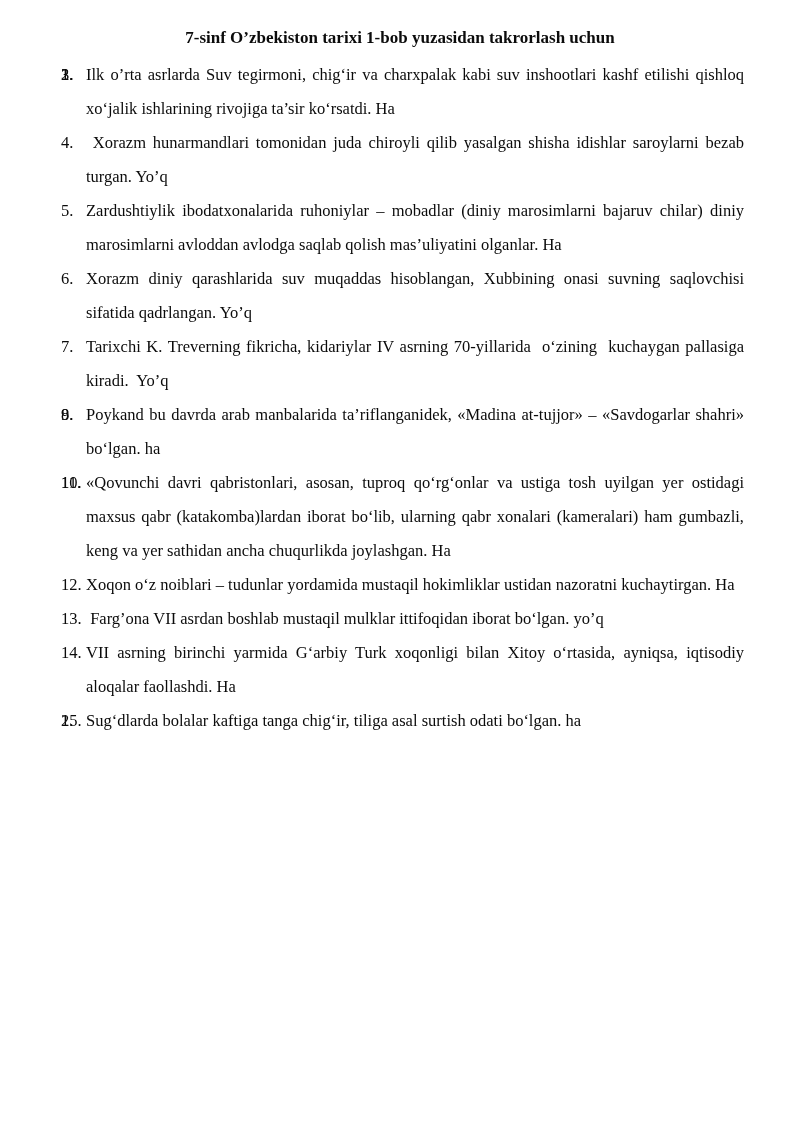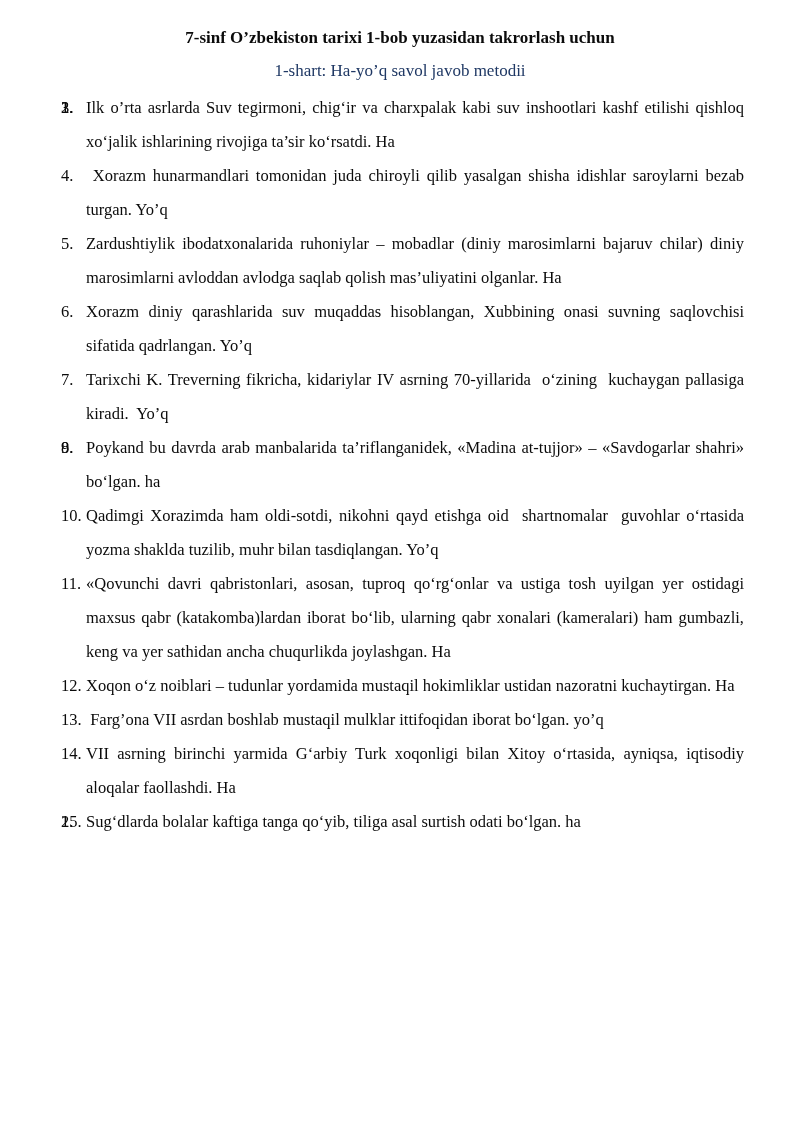--- a/index.html
+++ b/index.html
@@ -58,32 +58,31 @@
   }
   .qtext {
     white-space: pre-wrap;
   }
 </style>
 </head>
 <body>
 
 <div class="doc-page" style="background: rgb(255, 255, 255);">
   <h1 class="title" style="color: rgb(11, 11, 11);">7-sinf O’zbekiston tarixi 1-bob yuzasidan takrorlash uchun</h1>
-  <h2 class="subtitle" style="color: rgb(31, 56, 100);">1-shart: Ha-yo’q savol javob metodii</h2>
   <div class="quiz" id="quiz-list">
       <div class="qitem"><span class="qnum">1.</span></div>
       <div class="qitem"><span class="qnum">2.</span></div>
       <div class="qitem"><span class="qnum">3.</span><span class="qtext">Ilk o’rta asrlarda Suv tegirmoni, chigʻir va charxpalak kabi suv inshootlari kashf etilishi qishloq xoʻjalik ishlarining rivojiga ta’sir koʻrsatdi. Ha</span></div>
       <div class="qitem"><span class="qnum">4.</span><span class="qtext"> Xorazm hunarmandlari tomonidan juda chiroyli qilib yasalgan shisha idishlar saroylarni bezab turgan. Yo’q</span></div>
       <div class="qitem"><span class="qnum">5.</span><span class="qtext">Zardushtiylik ibodatxonalarida ruhoniylar – mobadlar (diniy marosimlarni bajaruv chilar) diniy  marosimlarni avloddan avlodga saqlab qolish mas’uliyatini olganlar. Ha</span></div>
       <div class="qitem"><span class="qnum">6.</span><span class="qtext">Xorazm diniy qarashlarida suv muqaddas hisoblangan, Xubbining onasi suvning saqlovchisi sifatida qadrlangan. Yo’q</span></div>
       <div class="qitem"><span class="qnum">7.</span><span class="qtext">Tarixchi K. Treverning fikricha, kidariylar IV asrning 70-yillarida  oʻzining  kuchaygan pallasiga  kiradi.  Yo’q</span></div>
       <div class="qitem"><span class="qnum">8.</span></div>
       <div class="qitem"><span class="qnum">9.</span><span class="qtext">Poykand bu davrda arab manbalarida ta’riflanganidek, «Madina at-tujjor» – «Savdogarlar shahri» boʻlgan. ha</span></div>
-      <div class="qitem"><span class="qnum">10.</span><span class="qtext">Qadimgi Xorazimda ham oldi-sotdi, nikohni qayd etishga oid  shartnomalar  guvohlar oʻrtasida yozma shaklda tuzilib, muhr bilan tasdiqlangan. Yo’q</span></div>
+      <div class="qitem"><span class="qnum">10.</span></div>
       <div class="qitem"><span class="qnum">11.</span><span class="qtext">«Qovunchi davri qabristonlari, asosan, tuproq qoʻrgʻonlar va ustiga tosh uyilgan yer ostidagi maxsus qabr (katakomba)lardan iborat boʻlib, ularning qabr xonalari (kameralari) ham gumbazli, keng va yer sathidan ancha chuqurlikda joylashgan. Ha</span></div>
       <div class="qitem"><span class="qnum">12.</span><span class="qtext">Xoqon oʻz noiblari – tudunlar yordamida mustaqil hokimliklar ustidan nazoratni kuchaytirgan. Ha</span></div>
       <div class="qitem"><span class="qnum">13.</span><span class="qtext"> Farg’ona VII asrdan boshlab mustaqil mulklar ittifoqidan iborat boʻlgan. yo’q</span></div>
       <div class="qitem"><span class="qnum">14.</span><span class="qtext">VII asrning birinchi yarmida Gʻarbiy Turk xoqonligi bilan Xitoy oʻrtasida, ayniqsa, iqtisodiy aloqalar faollashdi. Ha</span></div>
       <div class="qitem"><span class="qnum">15.</span></div>
-      <div class="qitem"><span class="qnum">2.</span><span class="qtext">Sugʻdlarda bolalar kaftiga tanga qoʻyib, tiliga asal surtish odati boʻlgan. ha</span></div>
+      <div class="qitem"><span class="qnum">2.</span><span class="qtext">Sugʻdlarda bolalar kaftiga tanga chigʻir, tiliga asal surtish odati boʻlgan. ha</span></div>
     </div>
 </div>
 
 </body></html>

